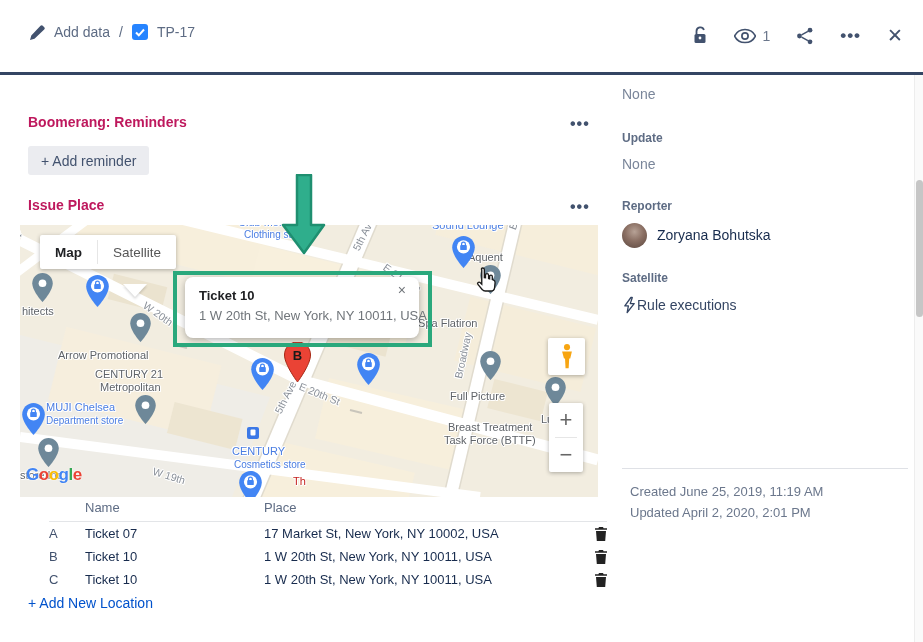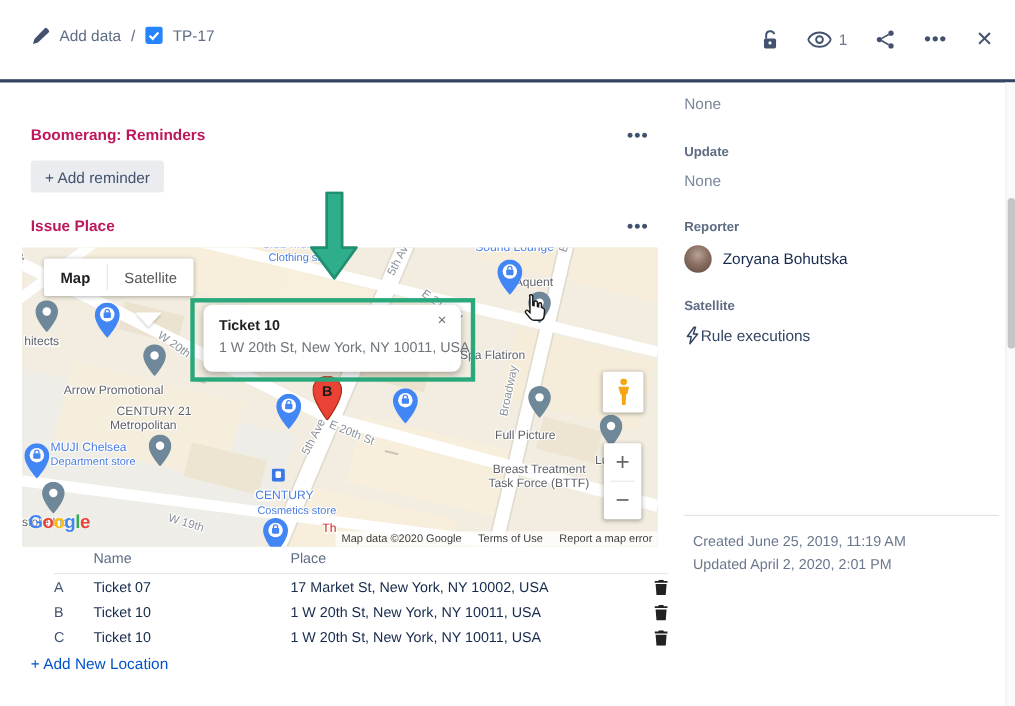--- a/index.html
+++ b/index.html
@@ -182,21 +182,21 @@
       <path d="M155 120l12 3M330 185l12 3" stroke="#C9C5BB" stroke-width="2" fill="none"></path>
     </svg>
 
     <div class="mlayer">
         <span class="mlabel poi-blue" style="left: 218px; top: -9px;">Club Monaco</span>
         <span class="mlabel poi-blue small" style="left: 224px; top: 4px;">Clothing store</span>
         <span class="mlabel poi-blue" style="left: 412px; top: -6px;">Sound Lounge</span>
         <span class="mlabel " style="left: 448px; top: 26px;">Aquent</span>
         <span class="mlabel " style="left: 362px; top: 92px;">ca MedSpa Flatiron</span>
         <span class="mlabel " style="left: 38px; top: 124px;">Arrow Promotional</span>
-        <span class="mlabel " style="left: 86px; top: 143px;">CENTURY 21</span>
+        <span class="mlabel " style="left: 75px; top: 143px;">CENTURY 21</span>
         <span class="mlabel " style="left: 80px; top: 156px;">Metropolitan</span>
         <span class="mlabel poi-blue" style="left: 26px; top: 176px;">MUJI Chelsea</span>
         <span class="mlabel poi-blue small" style="left: 26px; top: 190px;">Department store</span>
         <span class="mlabel " style="left: 430px; top: 165px;">Full Picture</span>
         <span class="mlabel " style="left: 428px; top: 196px;">Breast Treatment</span>
         <span class="mlabel " style="left: 424px; top: 209px;">Task Force (BTTF)</span>
         <span class="mlabel " style="left: 505px; top: 188px; margin-left: 16px;">Lux</span>
         <span class="mlabel poi-blue" style="left: 212px; top: 220px;">CENTURY</span>
         <span class="mlabel poi-blue small" style="left: 214px; top: 234px;">Cosmetics store</span>
         <span class="mlabel " style="left: 0px; top: 244px;">store Inc</span>
@@ -318,25 +318,20 @@
     <div class="zoomctl">
       <button>+</button>
       <div class="zsep"></div>
       <button>−</button>
     </div>
 
     <div class="glogo">
       <i style="color:#4285F4">G</i><i style="color:#EA4335">o</i><i style="color:#FBBC05">o</i><i style="color:#4285F4">g</i><i style="color:#34A853">l</i><i style="color:#EA4335">e</i>
     </div>
 
-    <div class="attrib">
-      <span>Map data ©2020 Google</span>
-      <span class="alink">Terms of Use</span>
-      <span class="alink">Report a map error</span>
-    </div>
   </div>
 
   <div class="loctable">
     <div class="thead">
       <span></span>
       <span>Name</span>
       <span>Place</span>
       <span></span>
     </div>
     <div id="tbody">

